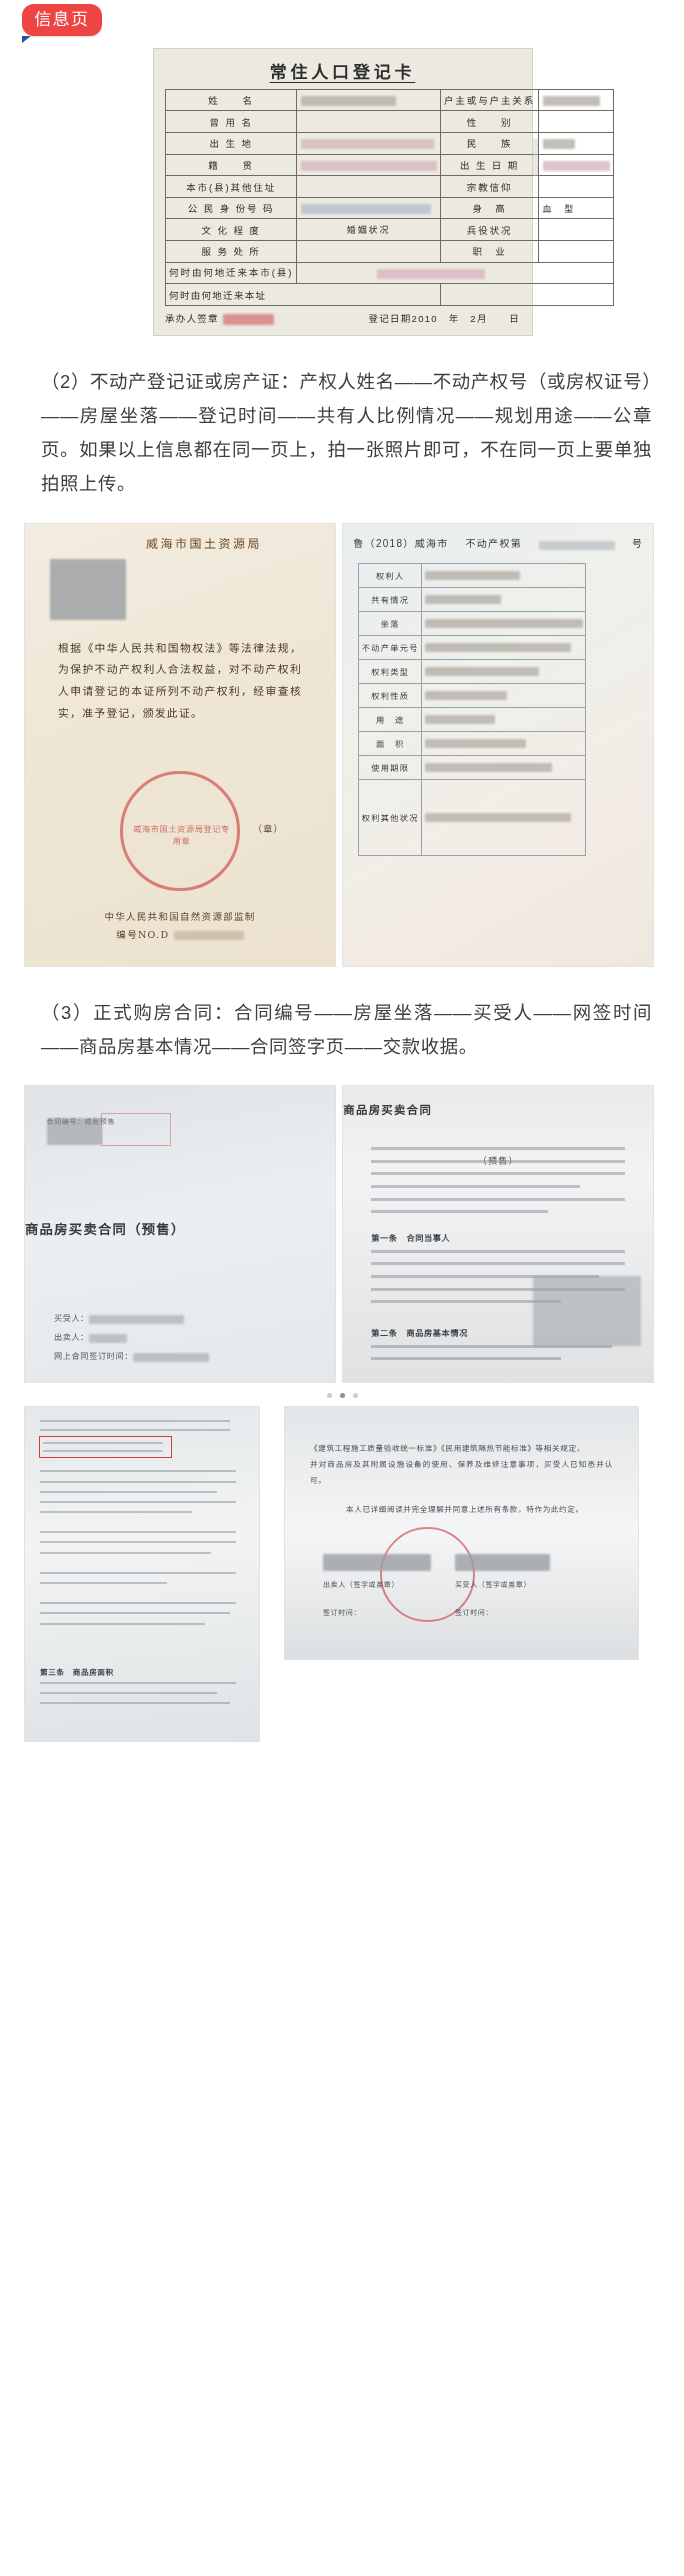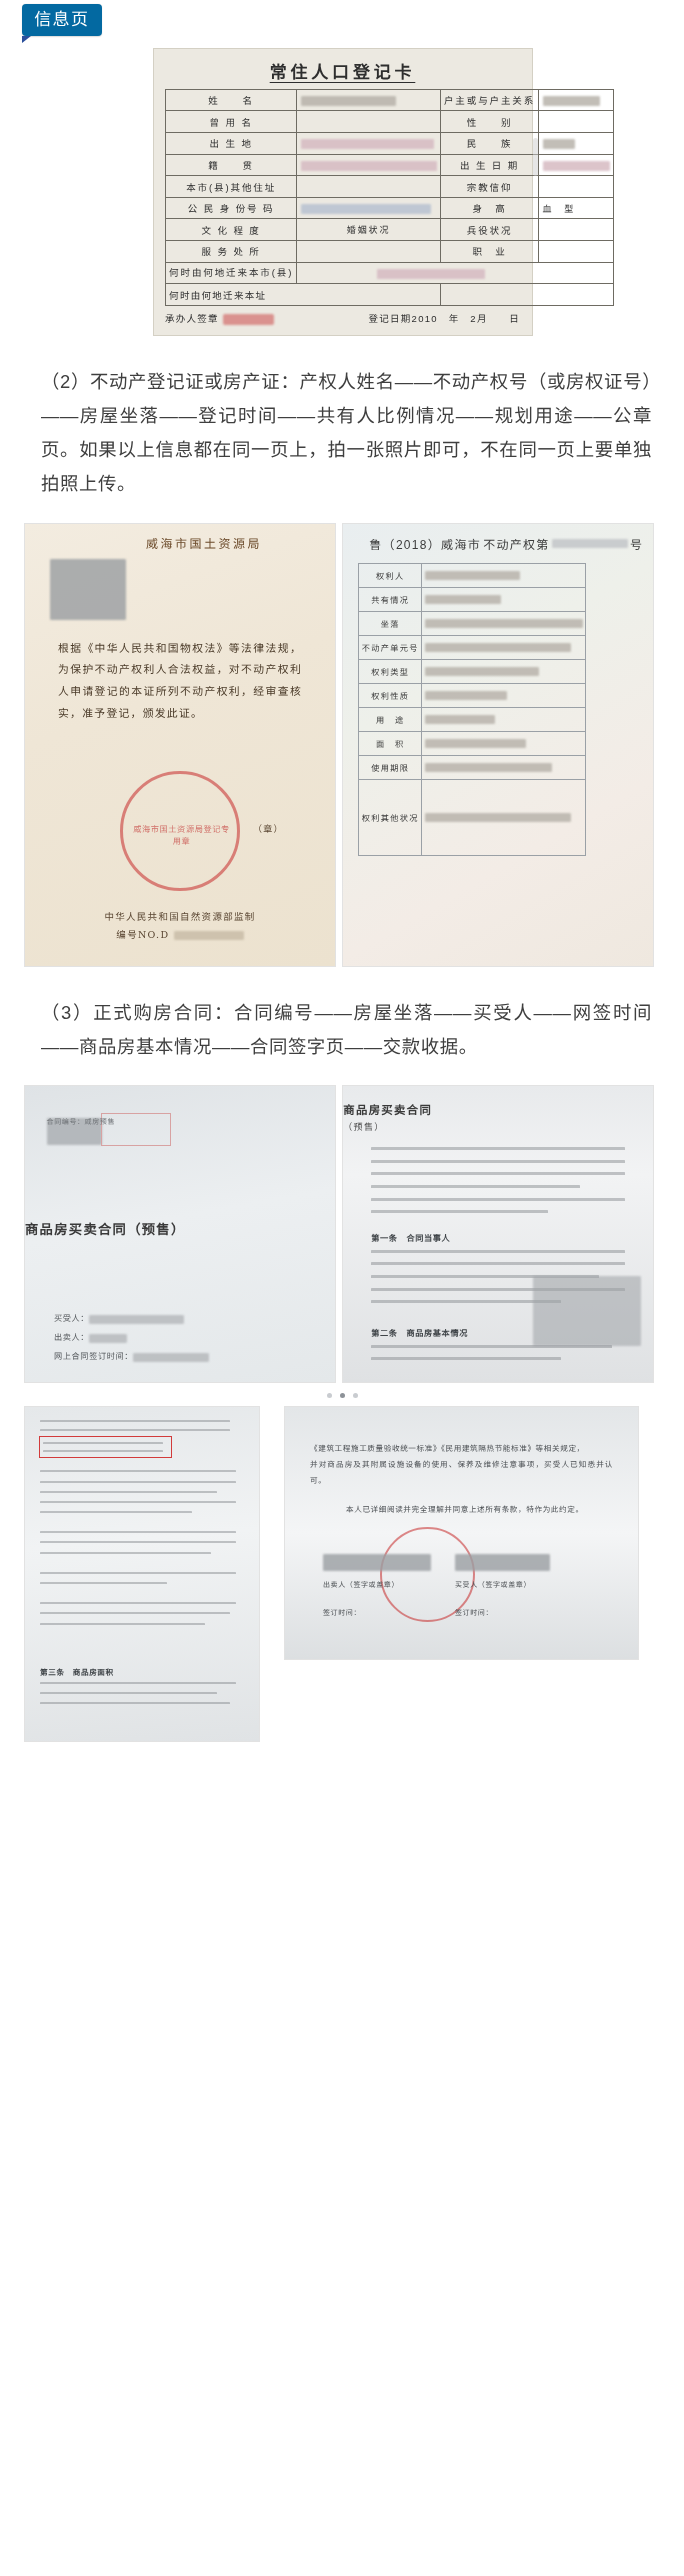--- a/index.html
+++ b/index.html
@@ -24,27 +24,27 @@
 
   
   .ribbon-wrap {
     position: relative;
     height: 44px;
   }
   .ribbon {
     position: absolute;
     left: 21.6px;
     top: 3.8px;
-    background: #0369a1;
+    background: #ef4444;
     color: #ffffff;
     font-size: 17px;
     letter-spacing: 1.3px;
     padding: 7px 12.7px 8.2px 12.7px;
     line-height: 1;
-    border-radius: 4px;
+    border-radius: 12px;
     box-shadow: 0 0.6px 1.3px rgba(0,0,0,.15);
   }
   .ribbon::after {
     content: "";
     position: absolute;
     left: 0;
     top: 100%;
     width: 0;
     height: 0;
     border-left: 9px solid #2a4f9c;
@@ -243,25 +243,24 @@
     line-height: 1.9;
     color: #5a4632;
     letter-spacing: 1.3px;
     font-family: "DejaVu Serif", "Liberation Serif", serif;
   }
   .cert2-head {
     position: absolute;
     left: 10px; right: 10px; top: 11.4px;
     display: flex;
     justify-content: space-between;
-    align-items: center;
-    font-size: 12px;
+    align-items: flex-end;
+    font-size: 10px;
     color: #3c3c3c;
     letter-spacing: 1.3px;
-    margin-left: 16px;
   }
   table.cert2 {
     position: absolute;
     left: 15px;
     right: 15px;
     top: 39px;
     border-collapse: collapse;
     font-size: 8.2px;
     color: #3a3a3a;
   }
@@ -278,24 +277,25 @@
     text-align: left;
     font-size: 13.3px;
     font-weight: bold;
     letter-spacing: 1.3px;
     color: #3a3a3a;
     font-family: "DejaVu Serif", "Liberation Serif", serif;
   }
   .contract-sub {
     position: absolute;
     left: 0; right: 0;
-    text-align: left;
+    text-align: center;
     font-size: 9px;
     letter-spacing: 1.3px;
     color: #4a4a4a;
+    margin-top: 34px;
   }
   .dots {
     display: flex;
     justify-content: center;
     gap: 7.6px;
     padding: 10px 0 1.3px 0;
   }
   .dot {
     width: 5px; height: 5px; border-radius: 50%;
     background: #c9ccd0;

